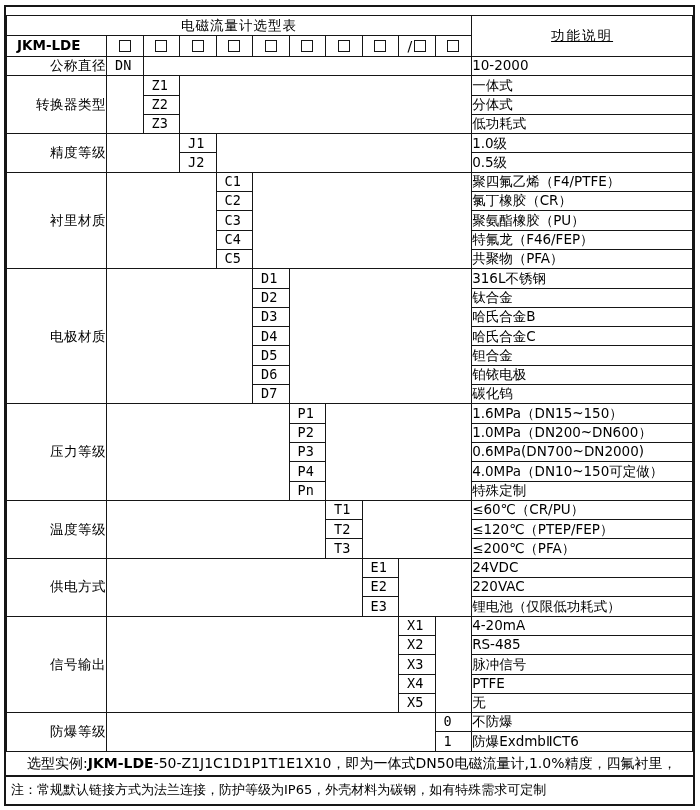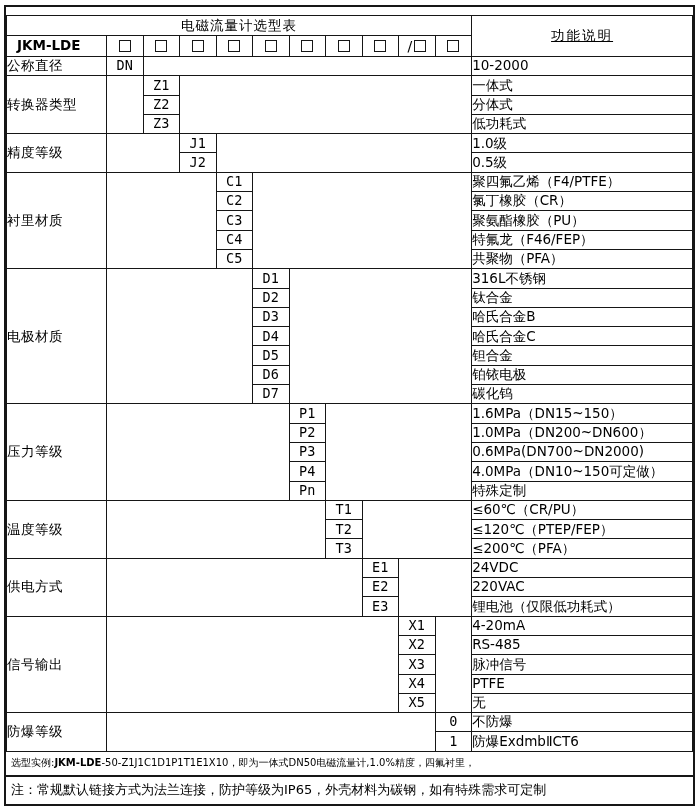--- a/index.html
+++ b/index.html
@@ -11,26 +11,26 @@
   table.sel td { border:1.5px solid #161616; overflow:hidden; white-space:nowrap;
     font-size:13.5px; line-height:1; }
   td.title-cell { height:20px; text-align:center; font-size:14.5px; letter-spacing:1px; }
   td.fn-head { text-align:center; font-size:14.5px; letter-spacing:2px;text-decoration:underline; }
   td.model-cell { font-weight:bold; font-size:14.5px; padding-left:10px;
     height:21px; }
   td.cb-cell { text-align:center; height:21px; }
   .cbx { display:inline-block; width:12px; height:12px;
     border:1.6px solid #161616; background:#fff; vertical-align:middle; }
   .slash { font-size:14px; margin-right:2px; vertical-align:middle; }
-  td.lab { text-align:left; font-size:14px; letter-spacing:0.5px; }
-  td.code { text-align:center; height:19.3px; font-size:13.5px;
-    font-family:"DejaVu Sans Mono","Liberation Mono",monospace; }
+  td.lab { text-align:right; font-size:14px; letter-spacing:0.5px; }
+  td.code { text-align:left; height:19.3px; font-size:13.5px;
+    font-family:"DejaVu Sans Mono","Liberation Mono",monospace;padding-left:8px; }
   td.desc { text-align:left; font-size:13px; }
   td.sp { background:#fff; }
-  .example { padding:2px 5px 3px 5px; font-size:10px; line-height:18px; }
+  .example { padding:2px 5px 3px 21px; font-size:14px; line-height:18px; }
   .ex-line1 { text-align:left; }
   .ex-line1 b { font-weight:bold; }
   .ex-line2 { text-align:center; }
   .note { border-top:2px solid #161616; padding:4px 5px 5px 5px; font-size:13px; }
 </style>
 </head>
 <body>
 
 <div class="sheet">
 <table class="sel">

